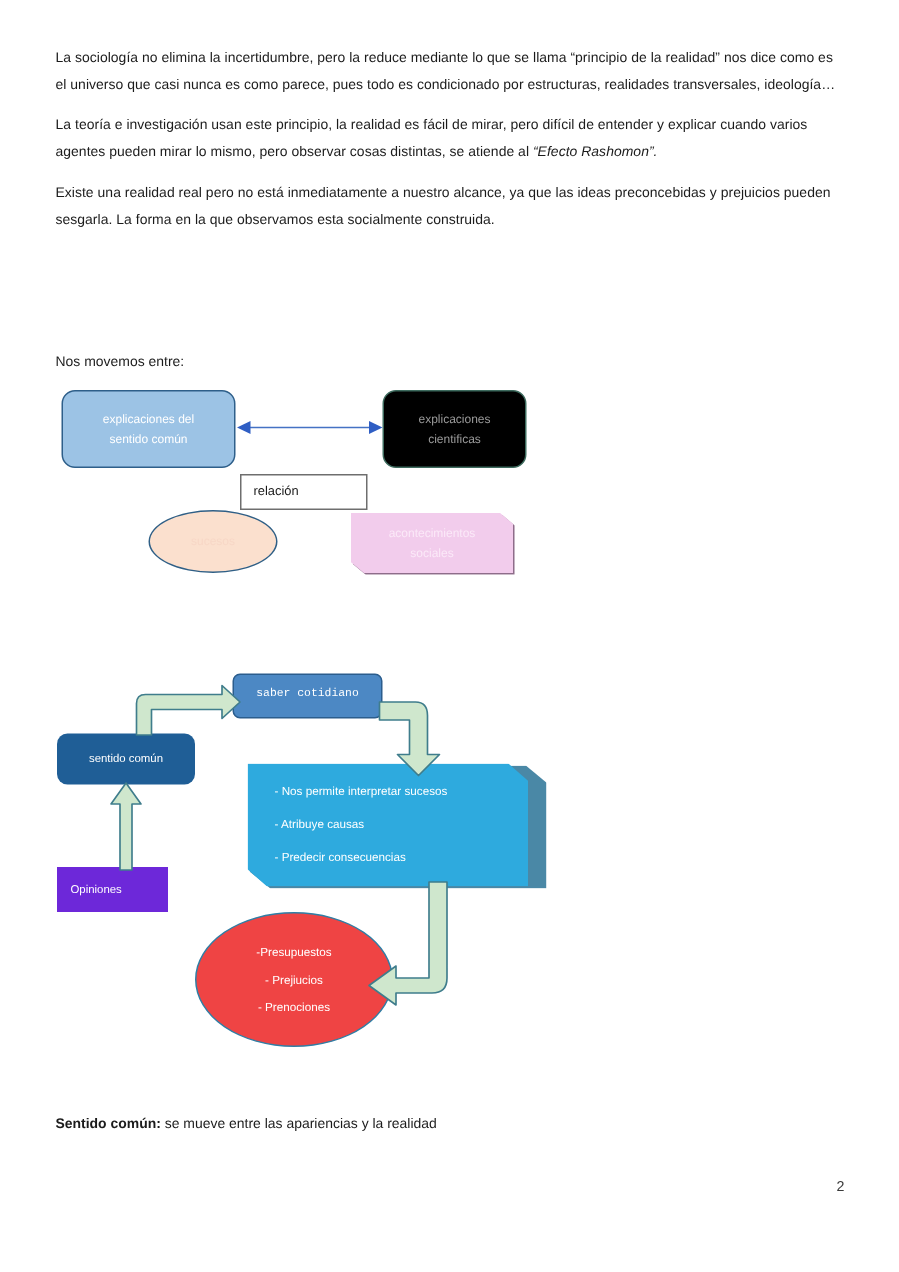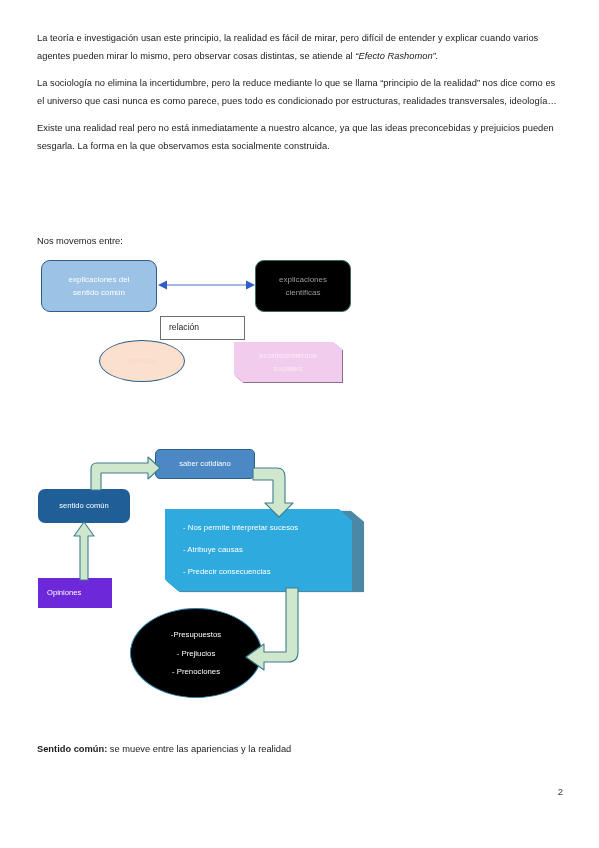--- a/index.html
+++ b/index.html
@@ -114,20 +114,21 @@
   #diagram-two { left: 0; top: 0; width: 599px; height: 848px; pointer-events: none; }
   #diagram-two > * { pointer-events: auto; }
 
   .d2-saber {
     left: 155px; top: 449px; width: 100px; height: 30px;
     background: #4c88c4;
     border: 1.1px solid #2b5d8d;
     border-radius: 5px;
     color: #ffffff;
     font-size: 7.6px;
+    font-family: Liberation Mono, monospace;
   }
   .d2-sentido {
     left: 38px; top: 489px; width: 92px; height: 34px;
     background: #1f5e96;
     border-radius: 7px;
     color: #ffffff;
     font-size: 7.6px;
   }
   .d2-opiniones {
     left: 38px; top: 578px; width: 74px; height: 30px;
@@ -151,21 +152,21 @@
     font-size: 7.8px;
     line-height: 13px;
     align-items: flex-start;
     justify-content: space-around;
     padding: 8px 0 9px 18px;
     clip-path: polygon(0 0, 93% 0, 100% 14%, 100% 100%, 7% 100%, 0 86%);
   }
   .d2-poly .line { text-align: left; }
   .d2-ellipse {
     left: 130px; top: 608px; width: 132px; height: 90px;
-    background: #000000;
+    background: #ef4444;
     border: 1.2px solid #2f7ea5;
     border-radius: 50%;
     color: #ffffff;
     font-size: 7.8px;
     line-height: 15px;
     justify-content: space-evenly;
     padding: 14px 0;
   }
 
   .d2-arrow { position: absolute; }
@@ -190,22 +191,22 @@
     right: 36px;
     top: 786px;
     font-size: 9.5px;
     color: #3a3a3a;
   }
 </style>
 </head>
 <body>
 
 <div class="page-body">
+  <p class="para">La sociología no elimina la incertidumbre, pero la reduce mediante lo que se llama “principio de la realidad” nos dice como es el universo que casi nunca es como parece, pues todo es condicionado por estructuras, realidades transversales, ideología…</p>
   <p class="para"><span>La teoría e investigación usan este principio, la realidad es fácil de mirar, pero difícil de entender y explicar cuando varios agentes pueden mirar lo mismo, pero observar cosas distintas, se atiende al </span><span class="ital">“Efecto Rashomon”.</span></p>
-  <p class="para">La sociología no elimina la incertidumbre, pero la reduce mediante lo que se llama “principio de la realidad” nos dice como es el universo que casi nunca es como parece, pues todo es condicionado por estructuras, realidades transversales, ideología…</p>
   <p class="para">Existe una realidad real pero no está inmediatamente a nuestro alcance, ya que las ideas preconcebidas y prejuicios pueden sesgarla. La forma en la que observamos esta socialmente construida.</p>
 </div>
 
 <div class="lead-in">Nos movemos entre:</div>
 
 <div class="diagram" id="diagram-one">
 
   <div class="node d1-blue">
     <span class="line">explicaciones del</span>
     <span class="line">sentido común</span>

